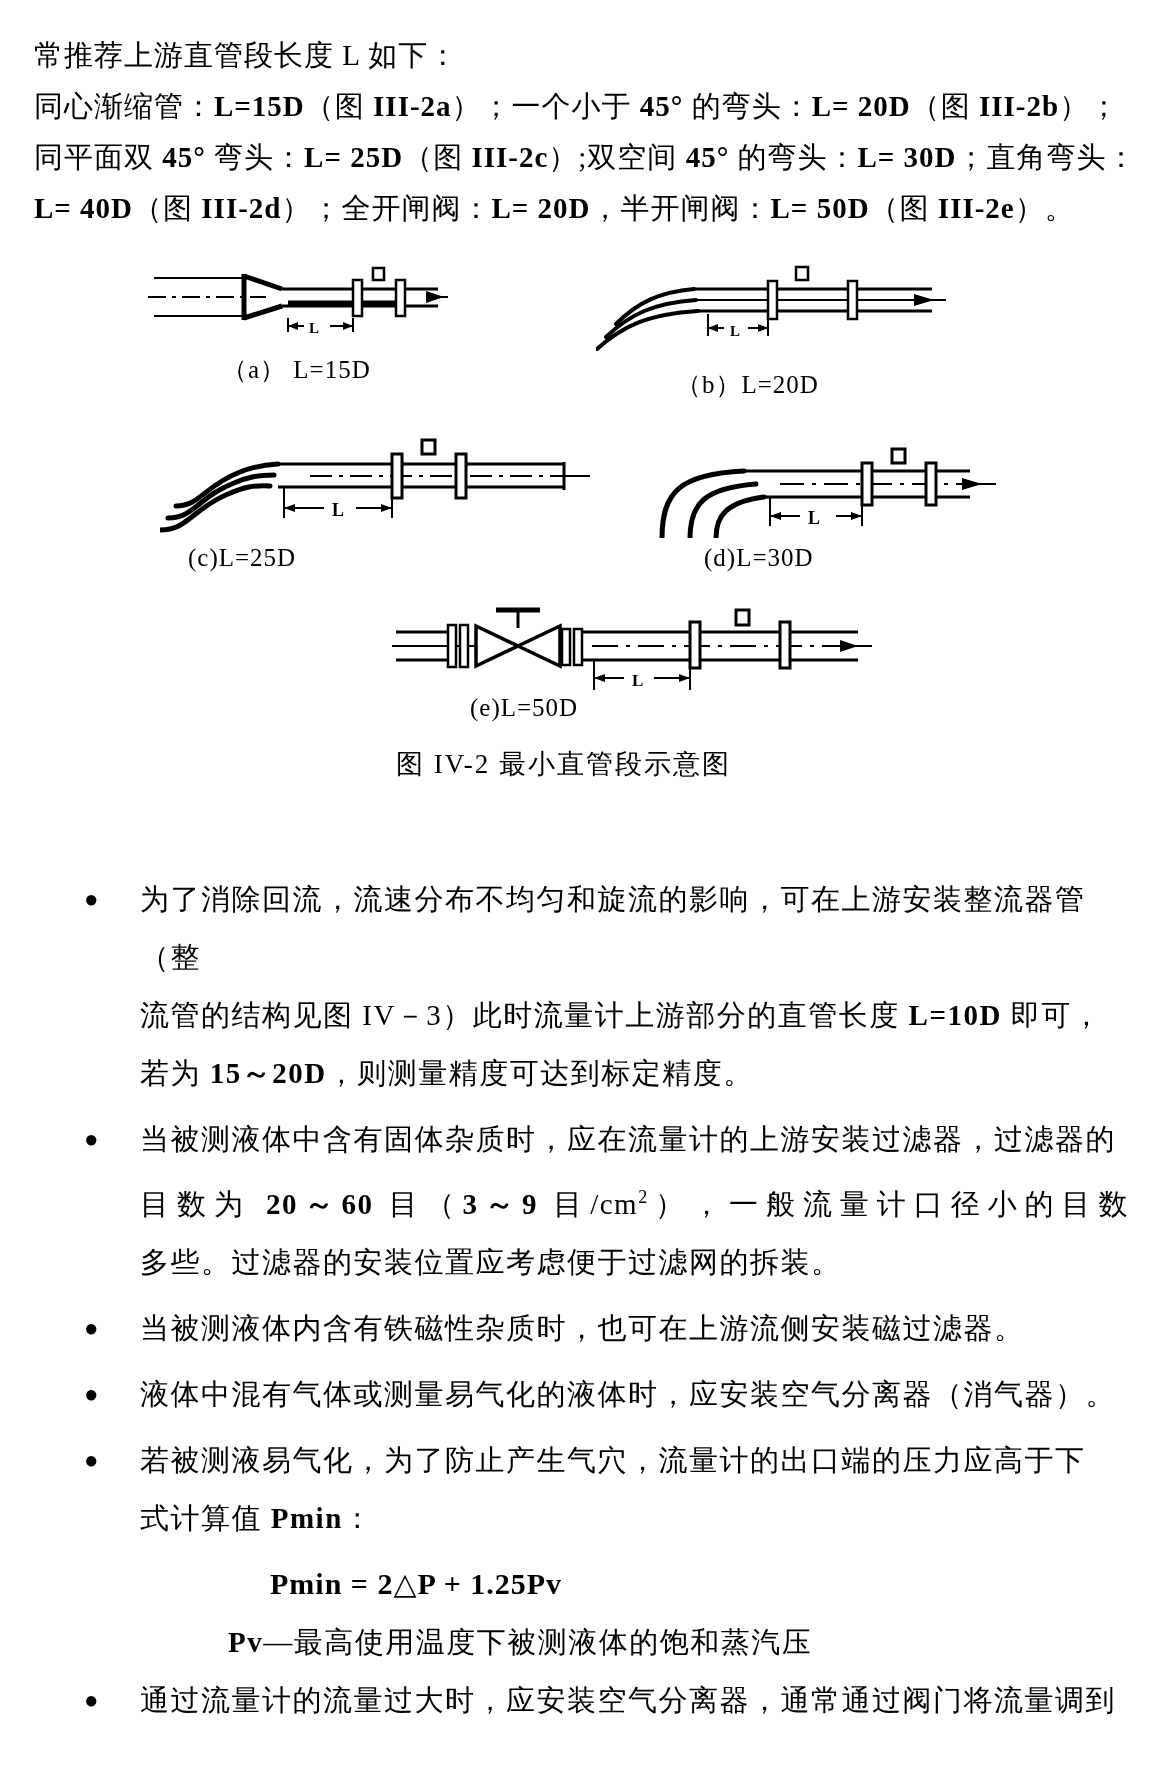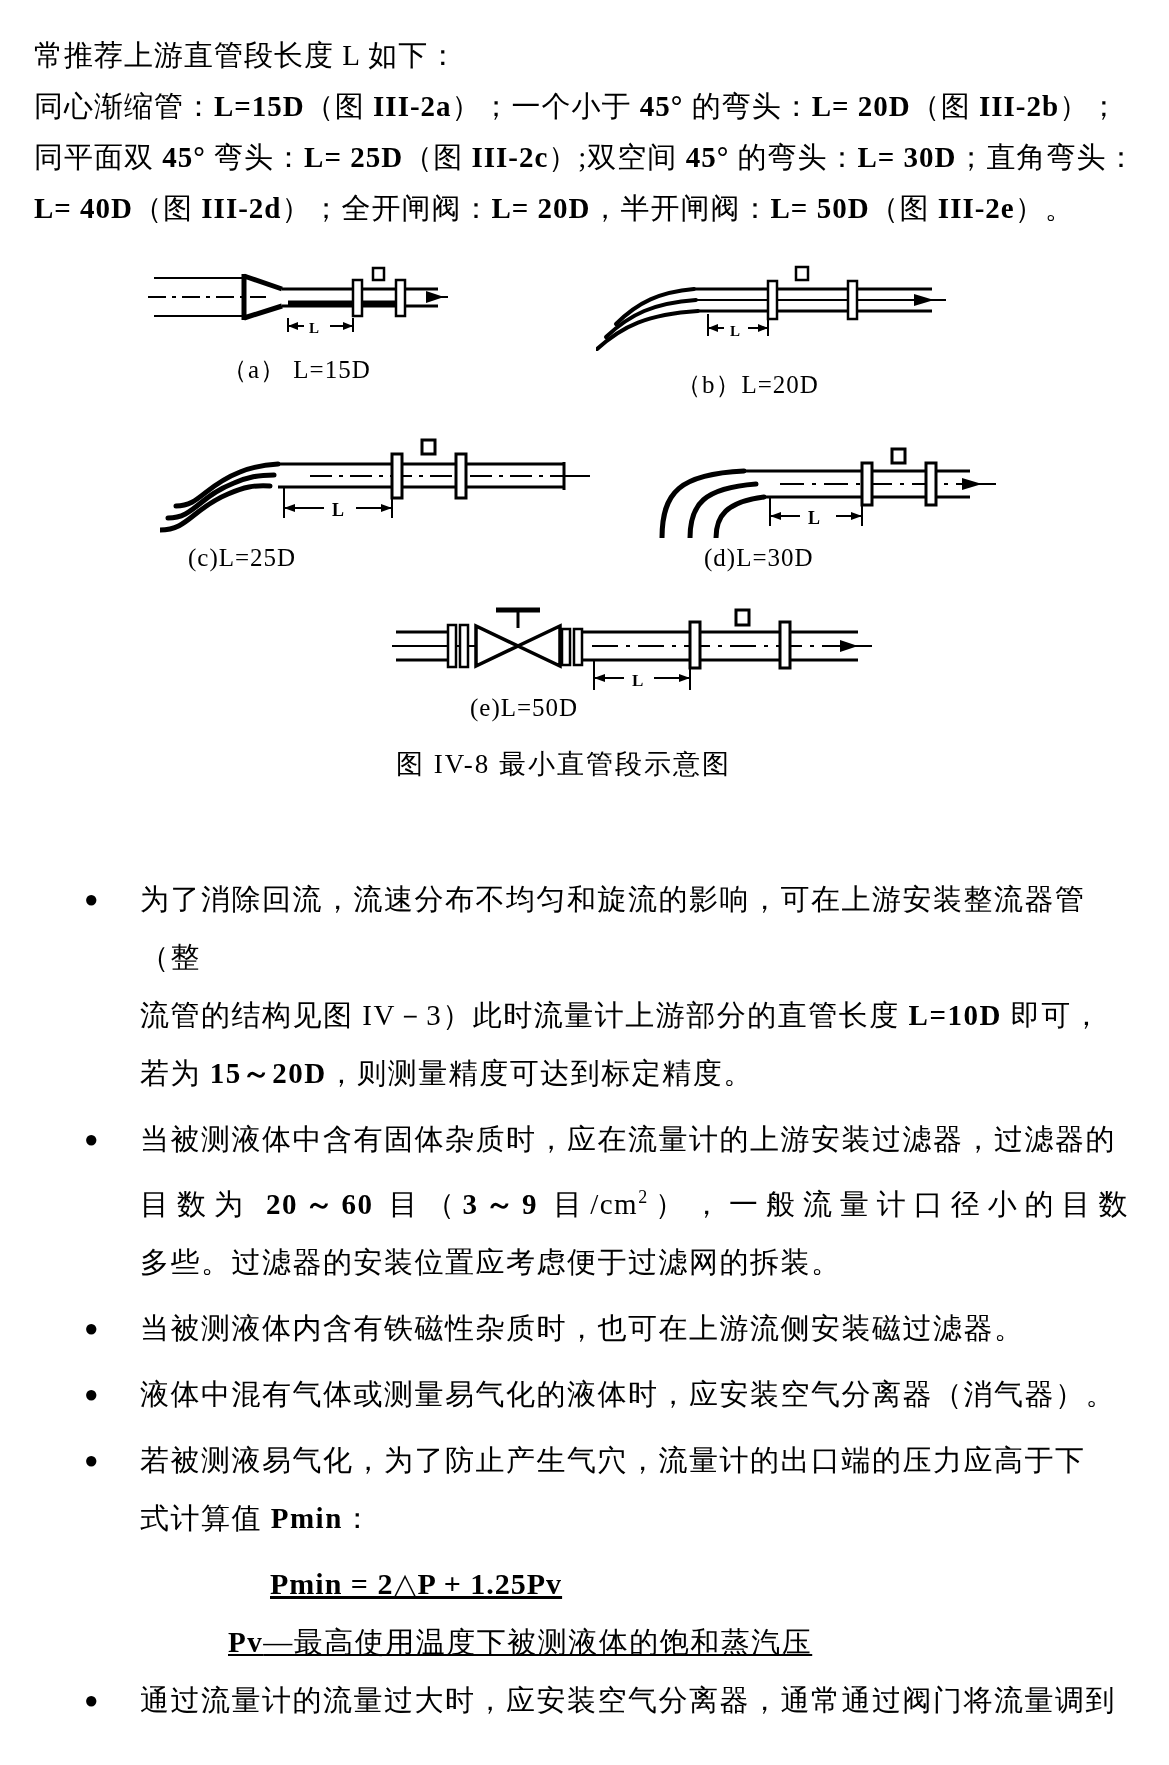--- a/index.html
+++ b/index.html
@@ -17,21 +17,21 @@
   .figure svg { position:absolute; }
   .flabel { position:absolute; font-size:25px; letter-spacing:1px; white-space:nowrap; }
   .fcaption { position:absolute; font-size:27px; letter-spacing:2px; white-space:nowrap; }
 
   .bullets { padding:84px 40px 0 84px; }
   .bullet { display:flex; margin-bottom:8px; }
   .marker { flex:0 0 56px; width:56px; font-size:24px; line-height:58px; }
   .btext { flex:1; max-width:990px; }
   .bline { font-size:29px; line-height:58px; letter-spacing:1.5px; }
   .bline.stretch { text-align:justify; text-align-last:justify; }
-  .plain { padding-left:56px;text-decoration:underline; }
+  .plain { padding-left:56px; }
   .plain .bline.formula { margin-left:130px; font-size:30px; letter-spacing:1px; }
   .plain .bline.where1 { margin-left:5px; }
   .plain .bline.where2 { margin-left:88px; }
 
   .dimtext { font-family:"Liberation Serif","DejaVu Serif",serif; font-weight:bold; }
 </style>
 </head>
 <body>
 
 <div class="page">
@@ -151,21 +151,21 @@
         <rect x="298" y="24" width="10" height="46" fill="#fff" stroke-width="3"></rect>
         <rect x="344" y="12" width="13" height="15" fill="#fff" stroke-width="3"></rect>
         <rect x="388" y="24" width="10" height="46" fill="#fff" stroke-width="3"></rect>
         <path d="M448 42 L466 48 L448 54 Z" fill="#000" stroke="none"></path>
         <path d="M458 48 H480" stroke-width="2"></path>
         <text class="dimtext" x="240" y="88" font-size="17" fill="#000" stroke="none">L</text>
       </g>
     </svg>
 
     <div class="flabel" style="left:470px; top:460px;">(e)L=50D</div>
-    <div class="fcaption" style="left:396px; top:512px;">图 IV-8 最小直管段示意图</div>
+    <div class="fcaption" style="left:396px; top:512px;">图 IV-2 最小直管段示意图</div>
   </div>
 
   <div class="bullets">
 
     <div class="bullet">
       <span class="marker">●</span>
       <div class="btext">
         <div class="bline"><span>为了消除回流，流速分布不均匀和旋流的影响，可在上游安装整流器管（整</span></div>
         <div class="bline"><span>流管的结构见图 IV－3）此时流量计上游部分的直管长度 </span><span class="b">L=10D</span><span> 即可，</span></div>
         <div class="bline"><span>若为 </span><span class="b">15～20D</span><span>，则测量精度可达到标定精度。</span></div>

